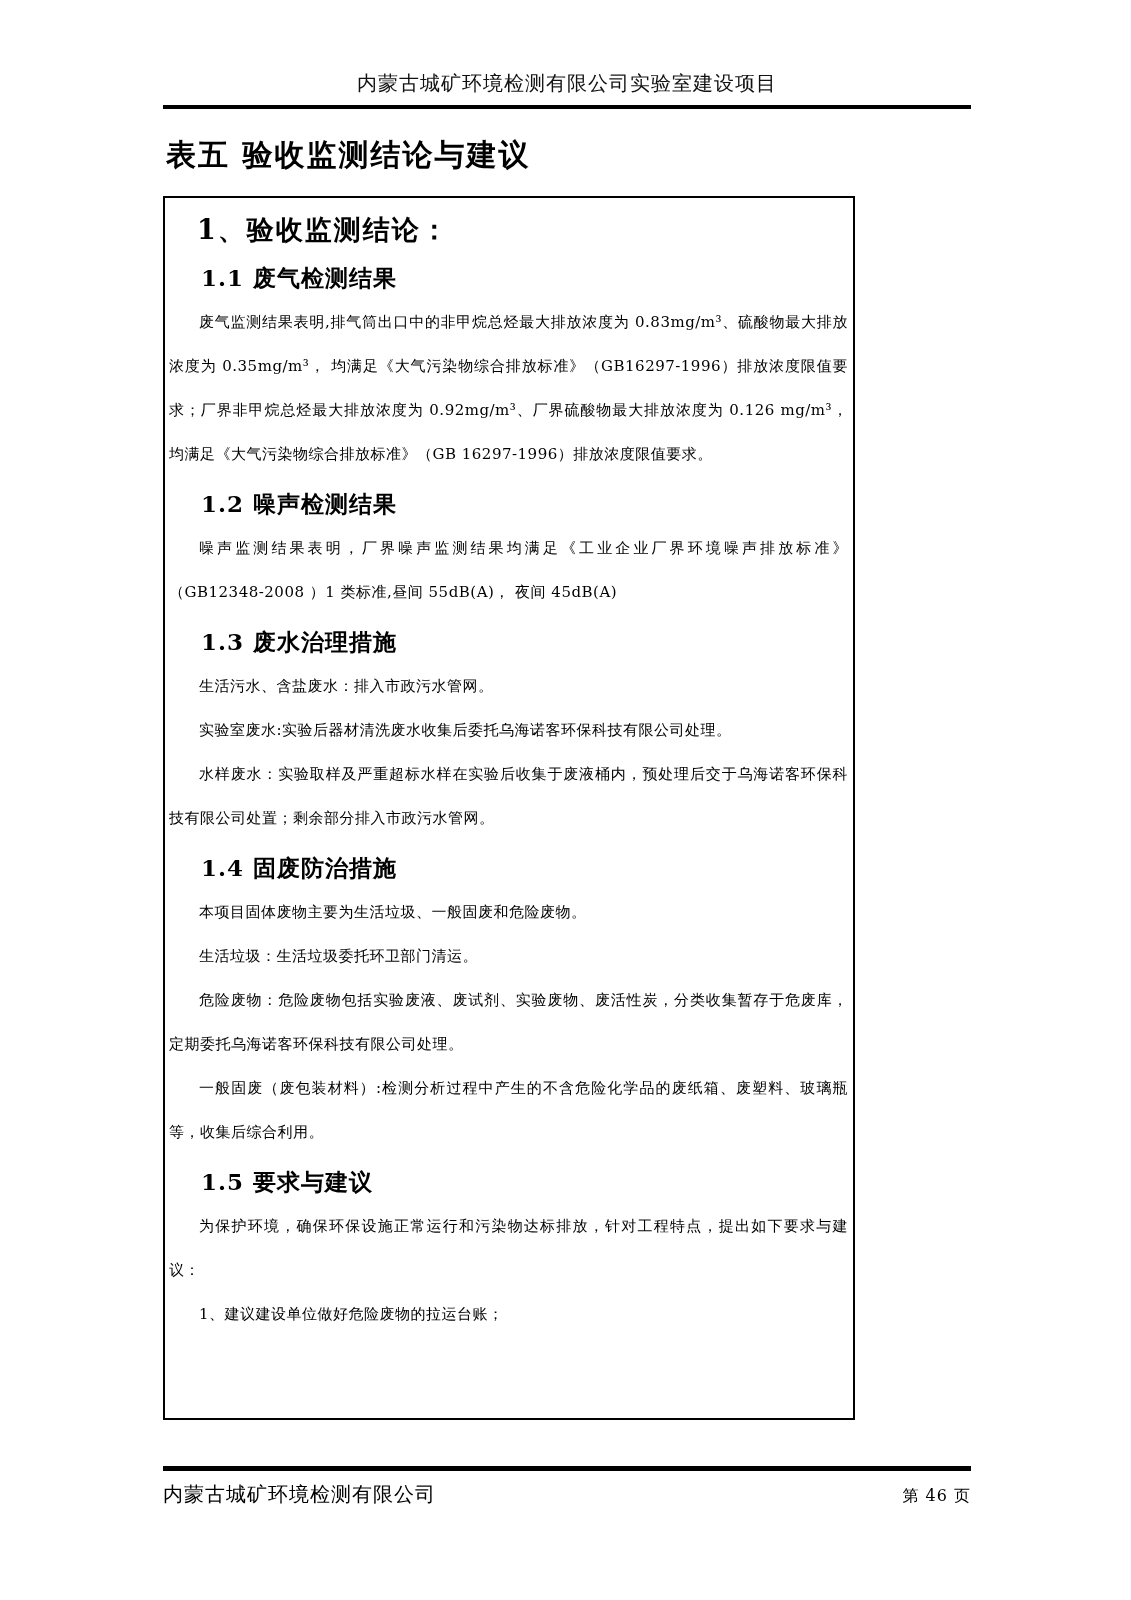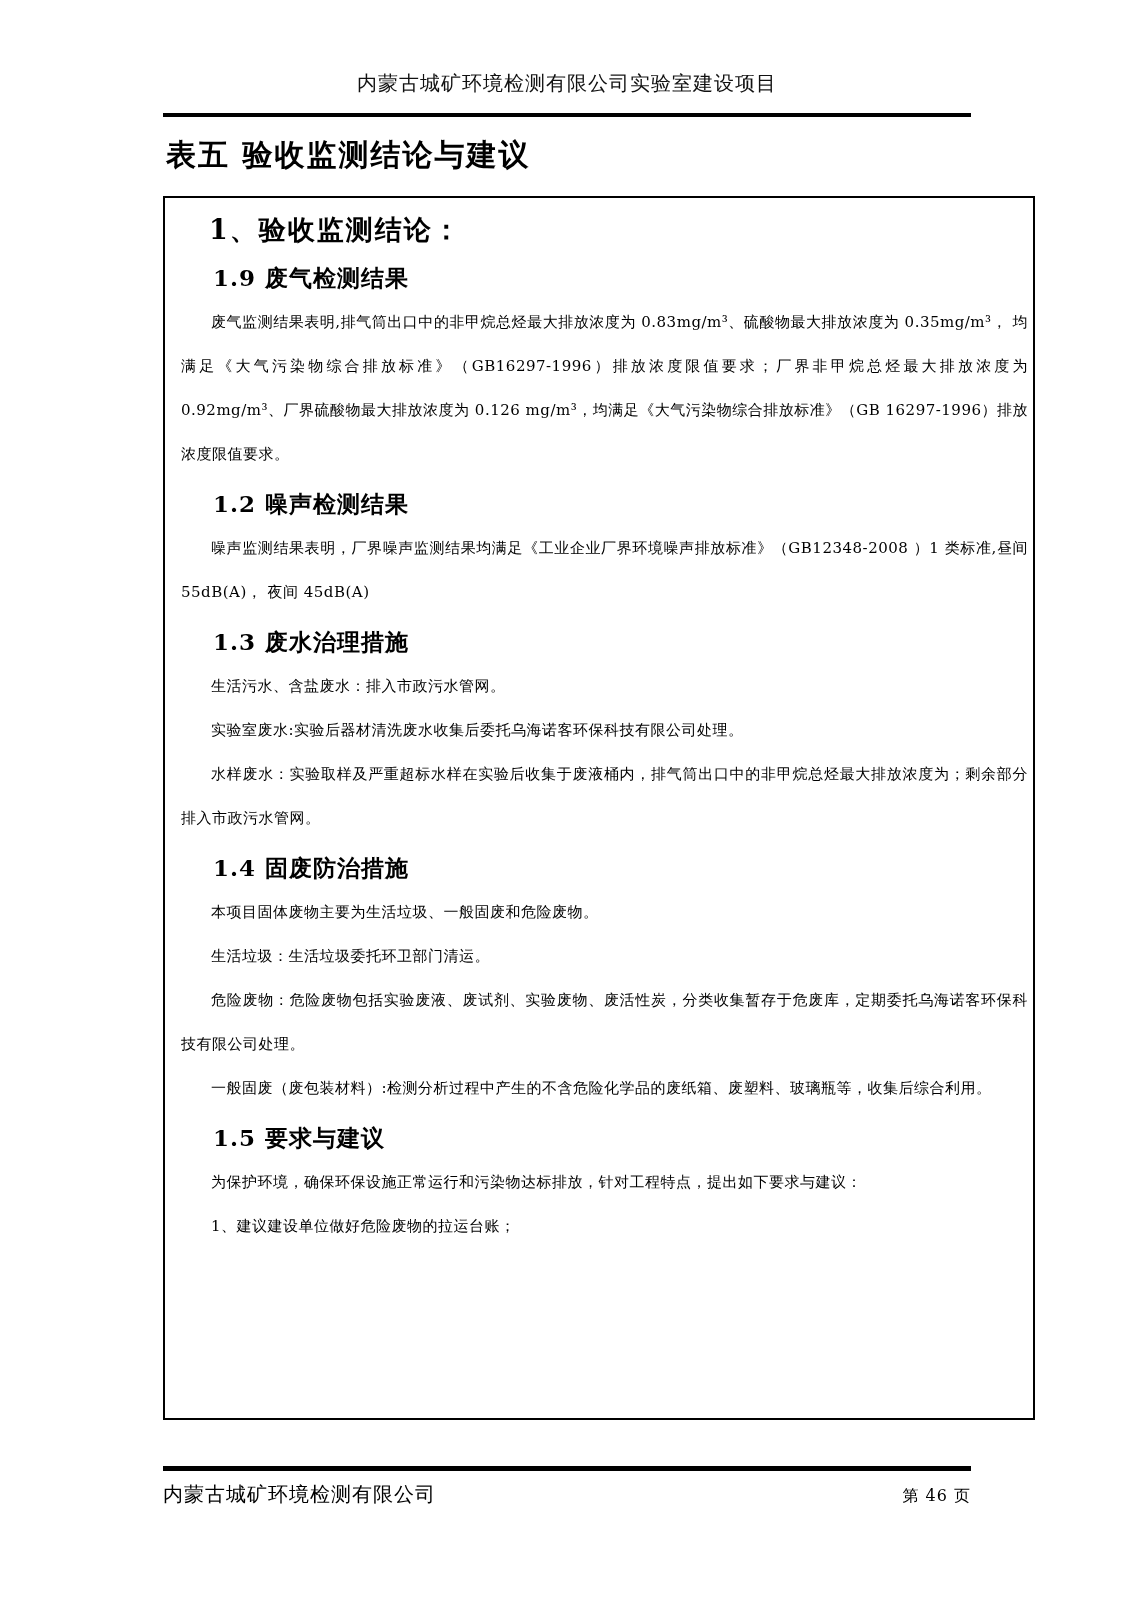--- a/index.html
+++ b/index.html
@@ -16,21 +16,21 @@
     color: #000000;
     overflow: hidden;
   }
   .header {
     position: absolute;
     top: 70px;
     left: 163px;
     width: 808px;
     text-align: center;
     border-bottom: 4px solid #000000;
-    padding-bottom: 16px;
+    padding-bottom: 8px;
   }
   .header-title {
     font-size: 20px;
     letter-spacing: 1px;
     color: #111111;
   }
   .section-title {
     position: absolute;
     top: 135px;
     left: 166px;
@@ -38,25 +38,25 @@
     font-size: 30px;
     font-weight: bold;
     letter-spacing: 2px;
     color: #000000;
     text-align: right;
   }
   .content-box {
     position: absolute;
     top: 196px;
     left: 163px;
-    width: 872px;
+    width: 692px;
     min-height: 1224px;
     box-sizing: border-box;
     border: 2px solid #000000;
-    padding: 10px 5px 24px 16px;
+    padding: 10px 5px 24px 4px;
   }
   .box-heading {
     margin: 4px 0 8px 28px;
     font-size: 27px;
     font-weight: bold;
     letter-spacing: 2px;
   }
   .sub-heading {
     margin: 6px 0 0 32px;
     font-size: 23px;
@@ -101,30 +101,30 @@
   <div class="header">
     <div class="header-title">内蒙古城矿环境检测有限公司实验室建设项目</div>
   </div>
 
   <h1 class="section-title">表五  验收监测结论与建议</h1>
 
   <div class="content-box">
 
     <h2 class="box-heading">1、验收监测结论：</h2>
 
-    <h3 class="sub-heading">1.9 废气检测结果</h3>
+    <h3 class="sub-heading">1.1 废气检测结果</h3>
     <p class="para">废气监测结果表明,排气筒出口中的非甲烷总烃最大排放浓度为 0.83mg/m³、硫酸物最大排放浓度为 0.35mg/m³， 均满足《大气污染物综合排放标准》（GB16297-1996）排放浓度限值要求；厂界非甲烷总烃最大排放浓度为 0.92mg/m³、厂界硫酸物最大排放浓度为 0.126 mg/m³，均满足《大气污染物综合排放标准》（GB 16297-1996）排放浓度限值要求。</p>
 
     <h3 class="sub-heading">1.2 噪声检测结果</h3>
     <p class="para">噪声监测结果表明，厂界噪声监测结果均满足《工业企业厂界环境噪声排放标准》（GB12348-2008 ）1 类标准,昼间 55dB(A)， 夜间 45dB(A)</p>
 
     <h3 class="sub-heading">1.3 废水治理措施</h3>
     <p class="para">生活污水、含盐废水：排入市政污水管网。</p>
     <p class="para">实验室废水:实验后器材清洗废水收集后委托乌海诺客环保科技有限公司处理。</p>
-    <p class="para">水样废水：实验取样及严重超标水样在实验后收集于废液桶内，排气筒出口中的非甲烷总烃最大排放浓度为；剩余部分排入市政污水管网。</p>
+    <p class="para">水样废水：实验取样及严重超标水样在实验后收集于废液桶内，预处理后交于乌海诺客环保科技有限公司处置；剩余部分排入市政污水管网。</p>
 
     <h3 class="sub-heading">1.4 固废防治措施</h3>
     <p class="para">本项目固体废物主要为生活垃圾、一般固废和危险废物。</p>
     <p class="para">生活垃圾：生活垃圾委托环卫部门清运。</p>
     <p class="para">危险废物：危险废物包括实验废液、废试剂、实验废物、废活性炭，分类收集暂存于危废库，定期委托乌海诺客环保科技有限公司处理。</p>
     <p class="para">一般固废（废包装材料）:检测分析过程中产生的不含危险化学品的废纸箱、废塑料、玻璃瓶等，收集后综合利用。</p>
 
     <h3 class="sub-heading">1.5 要求与建议</h3>
     <p class="para">为保护环境，确保环保设施正常运行和污染物达标排放，针对工程特点，提出如下要求与建议：</p>
     <p class="para">1、建议建设单位做好危险废物的拉运台账；</p>

